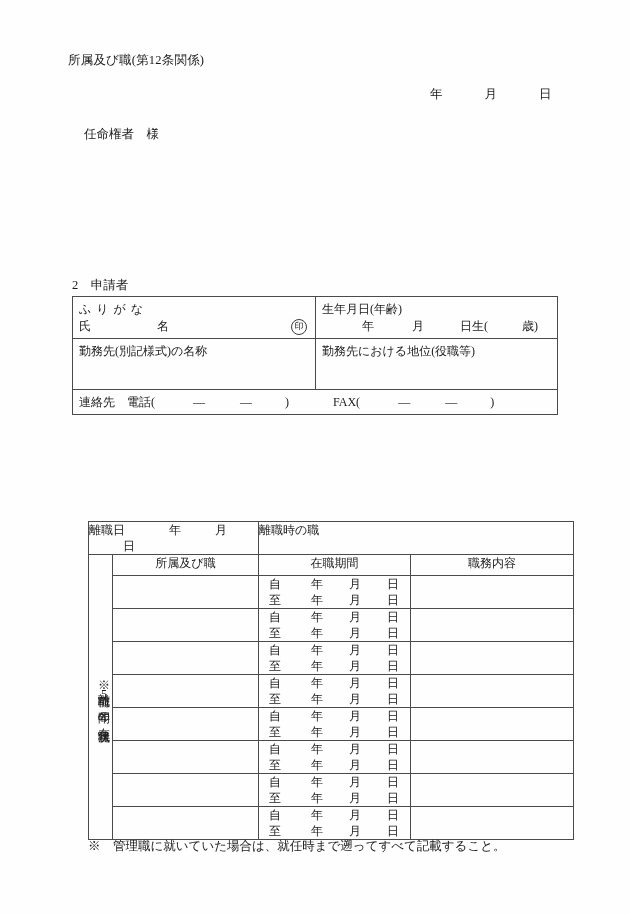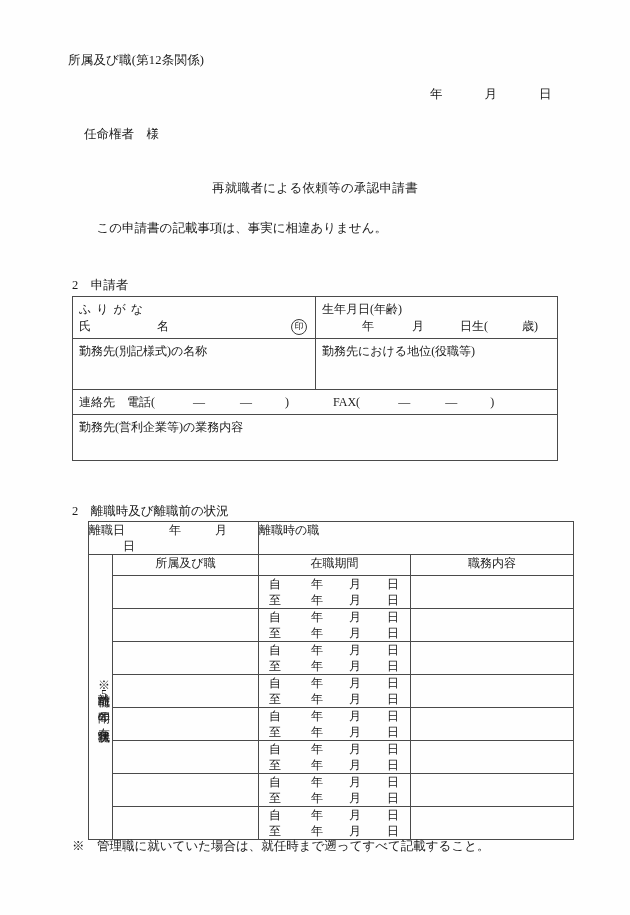--- a/index.html
+++ b/index.html
@@ -53,21 +53,21 @@
   }
   .para .l2 { display: block; }
 
   .sec-head {
     font-size: 12.5px;
   }
   .sec1-head { left: 72px; top: 277px; }
   .sec2-head { left: 72px; top: 503px; }
 
   .footnote {
-    left: 72px; top: 838px;
+    left: 88px; top: 838px;
     font-size: 12.5px;
     text-align: center;
   }
 
   
   table.form {
     position: absolute;
     border-collapse: collapse;
     font-size: 12px;
     table-layout: fixed;
@@ -165,23 +165,22 @@
 <body>
 
 <div class="page">
 
   <div class="abs form-ref">所属及び職(第12条関係)</div>
 
   <div class="abs date-line"><span>年</span><span style="width:42px"></span><span>月</span><span style="width:42px"></span><span>日</span></div>
 
   <div class="abs addressee">任命権者　様</div>
 
-  <div class="abs doc-title">再就職者による依頼等の承認申請書</div>
-
-  <div class="abs para"><span class="l2">　この申請書の記載事項は、事実に相違ありません。</span></div>
+
+  <div class="abs para"></div>
 
   <div class="abs sec-head sec1-head">2　申請者</div>
 
   <table class="form" id="applicant-table">
     <colgroup>
       <col style="width:243px">
       <col style="width:242px">
     </colgroup>
     <tbody>
       <tr class="row-name">
@@ -207,29 +206,23 @@
         </td>
         <td>
           <div class="cell-pad"><span>勤務先における地位(役職等)</span></div>
         </td>
       </tr>
       <tr class="row-contact">
         <td colspan="2">
           <div class="cell-pad contact-line"><span class="g">連絡先</span><span class="g" style="width:12px"></span><span class="g">電話(</span><span class="g" style="width:38px"></span><span class="g">—</span><span class="g" style="width:35px"></span><span class="g">—</span><span class="g" style="width:33px"></span><span class="g">)</span><span class="g" style="width:44px"></span><span class="g">FAX(</span><span class="g" style="width:38px"></span><span class="g">—</span><span class="g" style="width:35px"></span><span class="g">—</span><span class="g" style="width:33px"></span><span class="g">)</span></div>
         </td>
       </tr>
-      <tr class="row-duties">
-        <td colspan="2">
-          <div class="cell-pad"><span>勤務先(営利企業等)の業務内容</span></div>
-        </td>
-      </tr>
     </tbody>
   </table>
 
-  <div class="abs sec-head sec2-head">2　離職時及び離職前の状況</div>
 
   <table class="form" id="status-table">
     <colgroup>
       <col class="c-vert">
       <col class="c-post">
       <col class="c-term">
       <col class="c-duty">
     </colgroup>
     <tbody>
       <tr>

